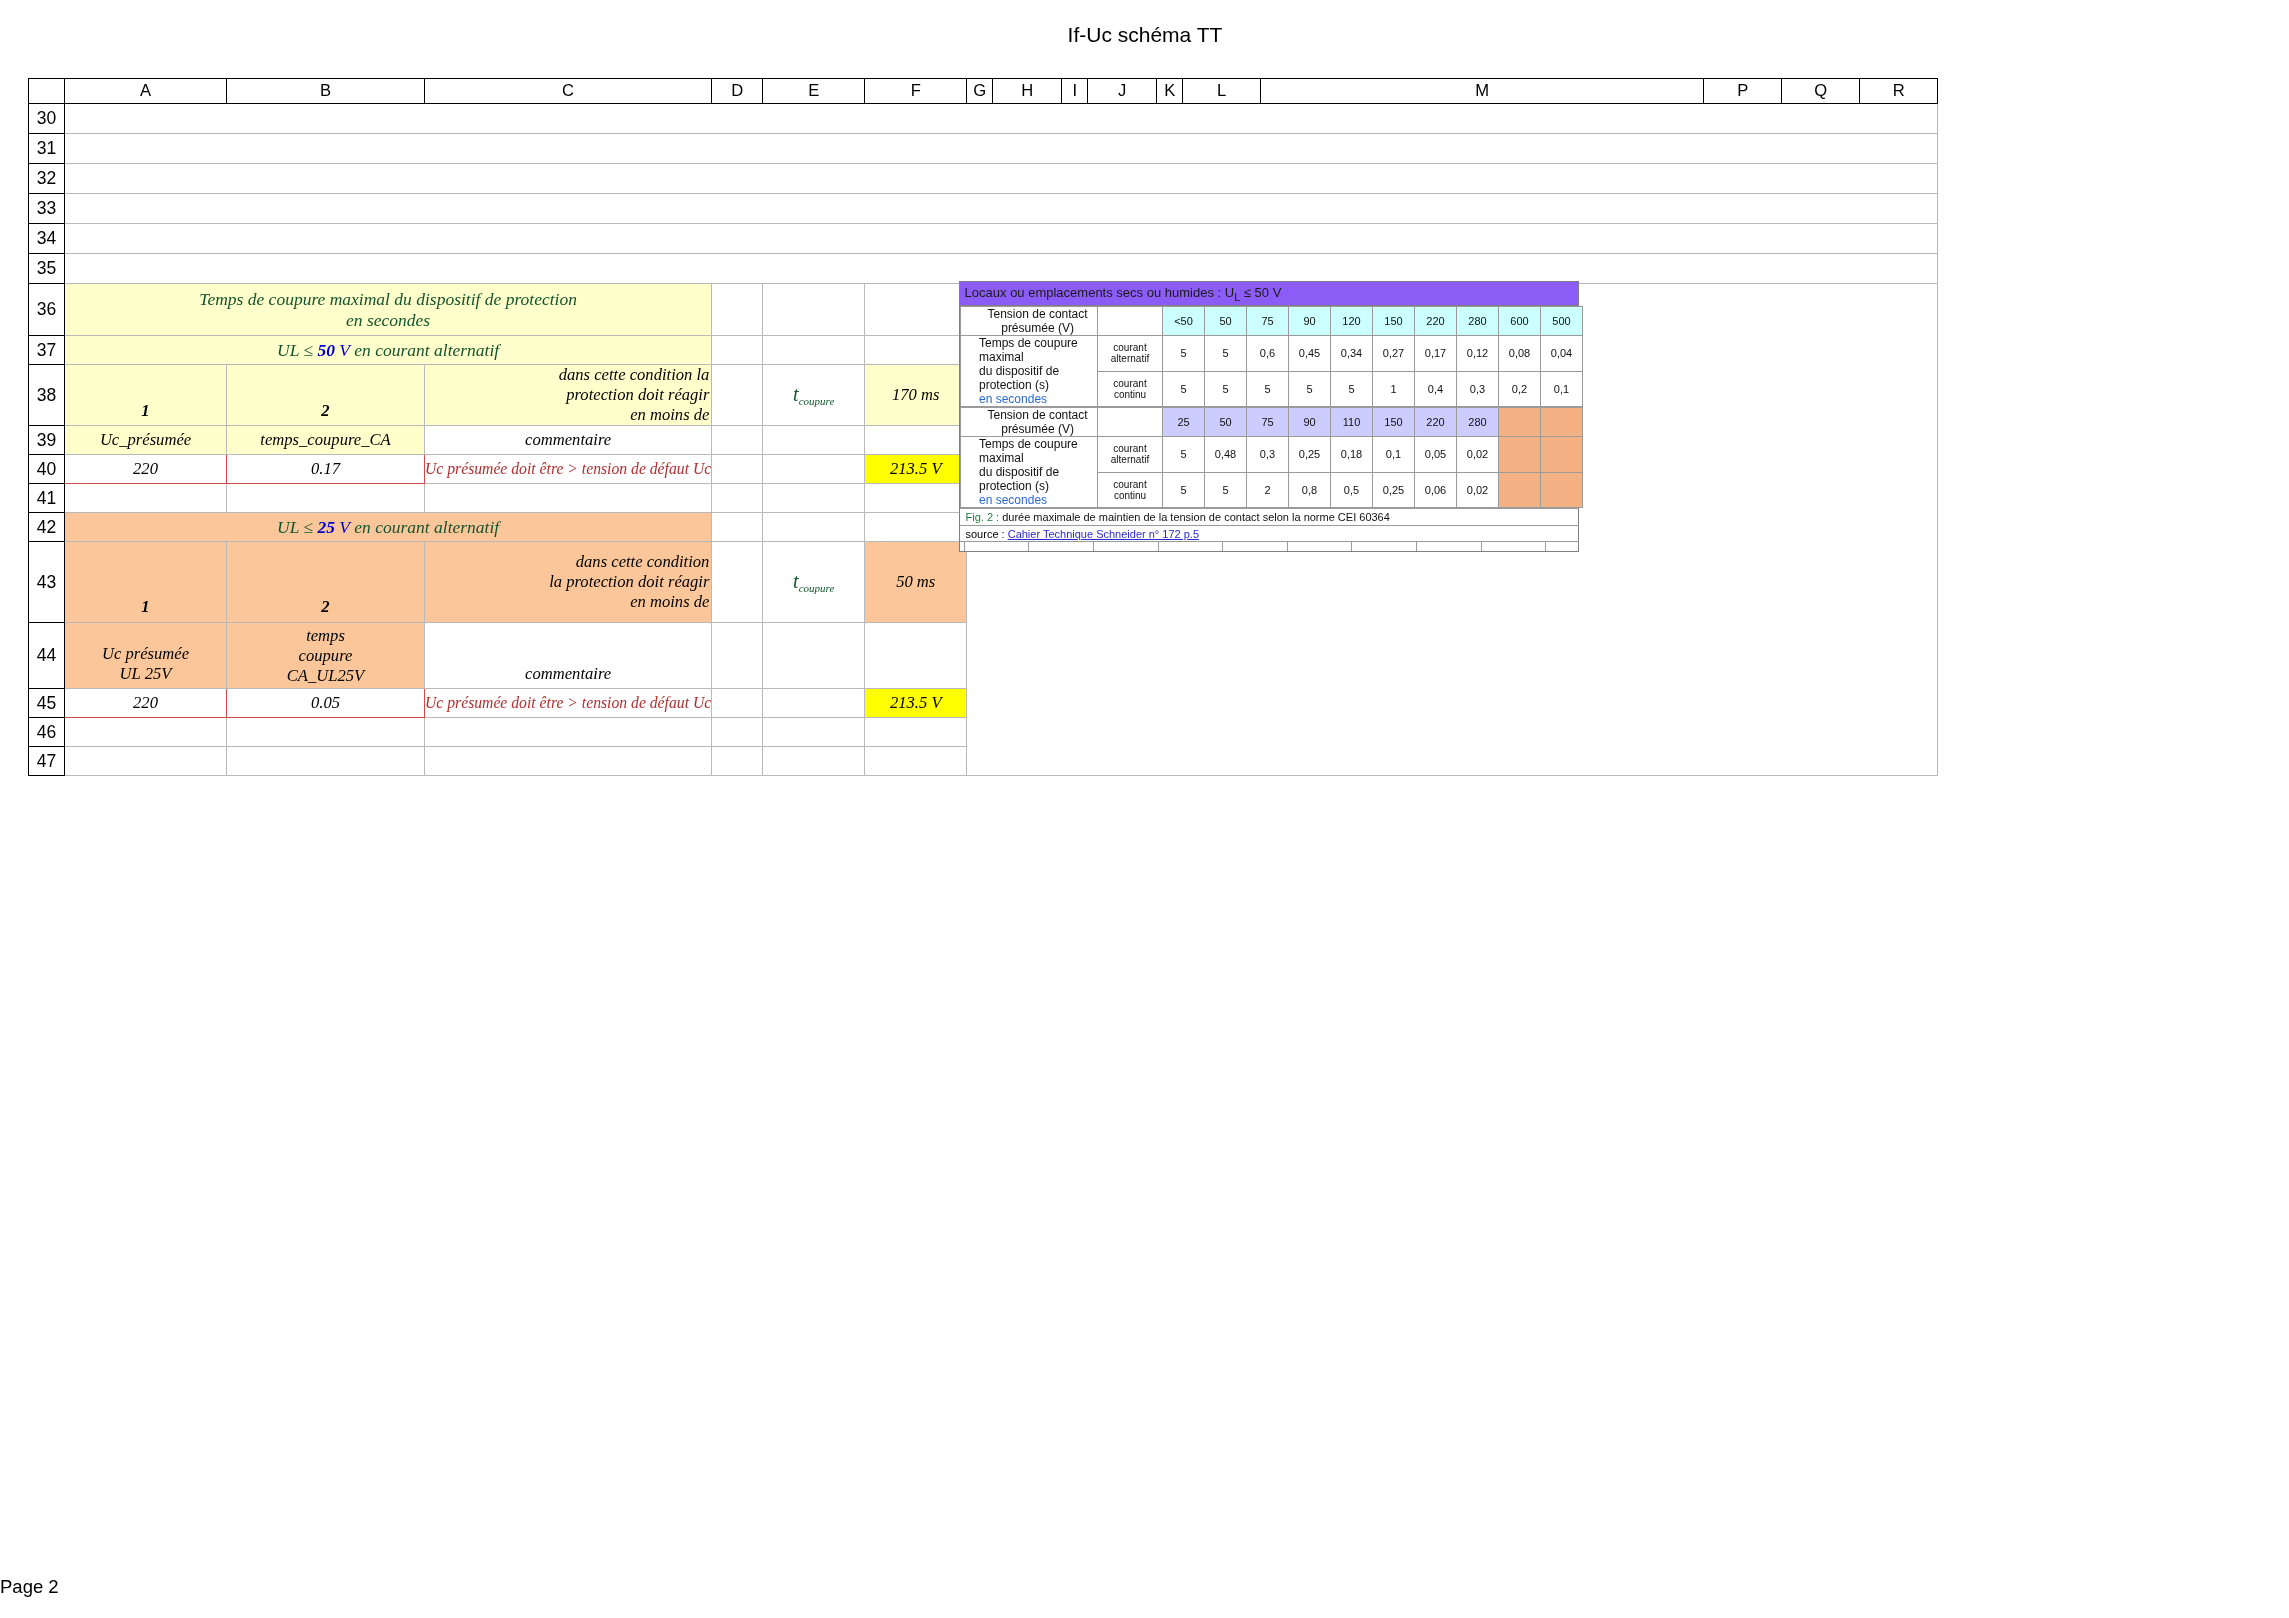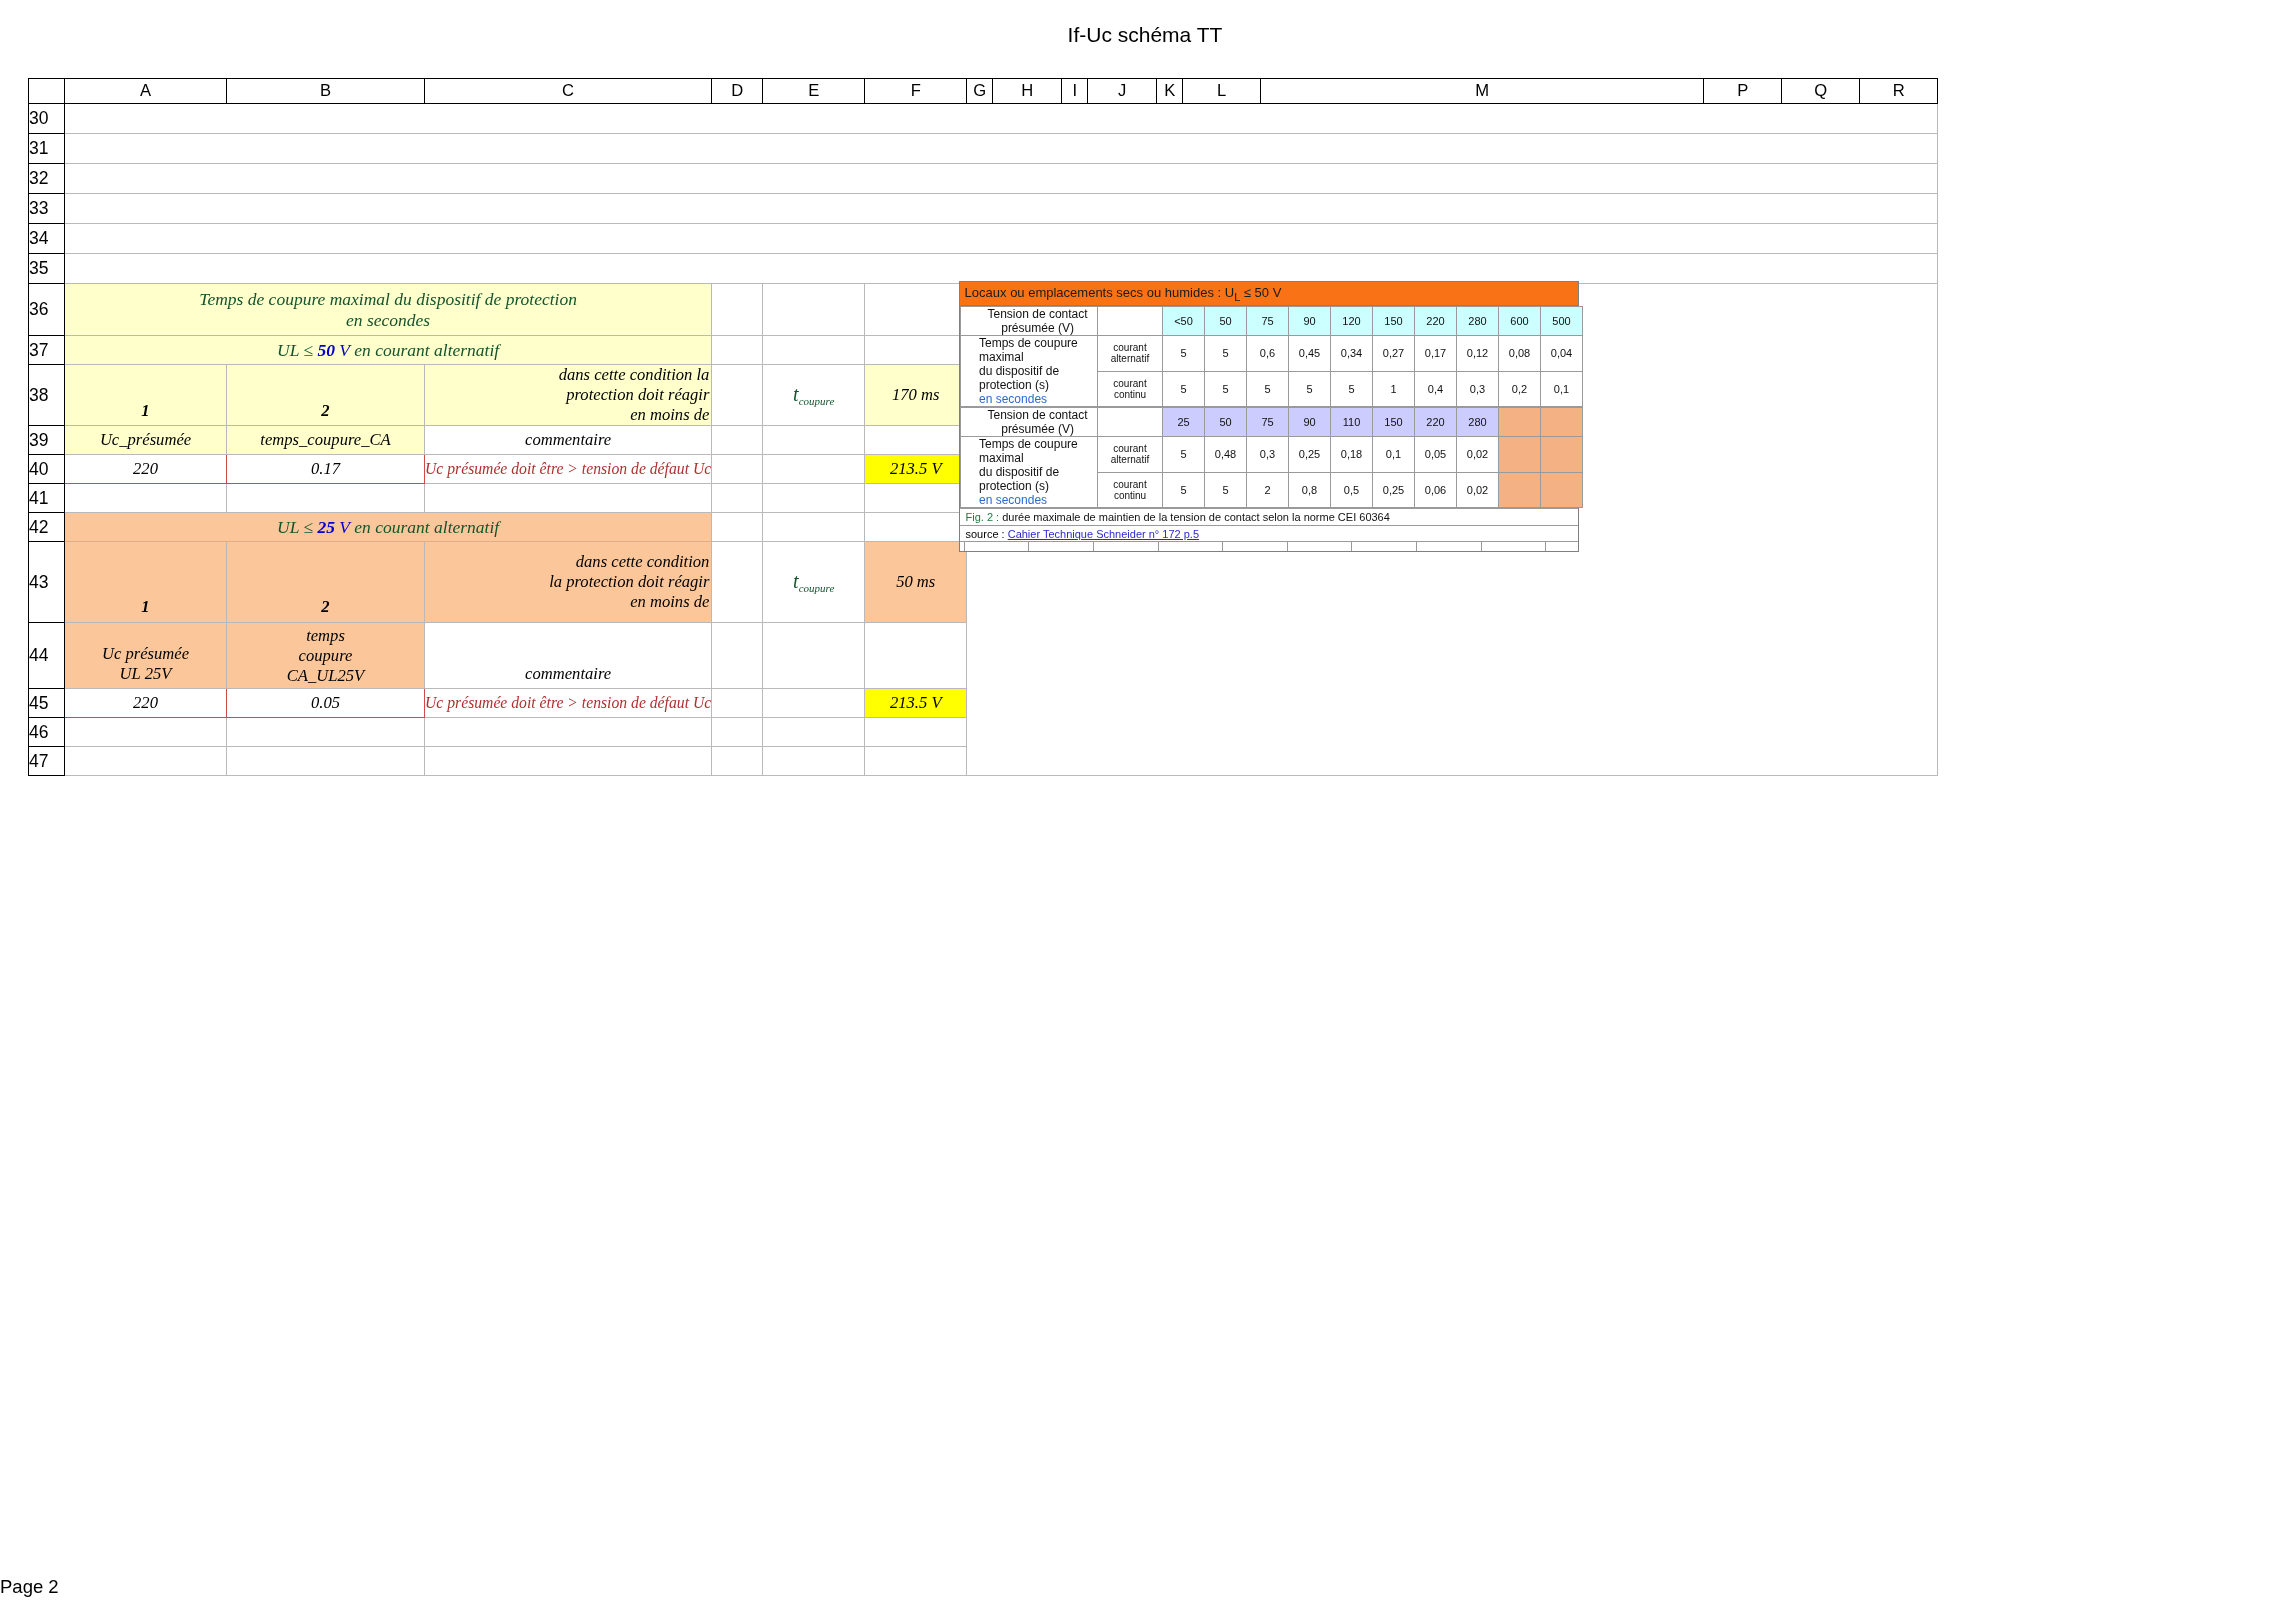--- a/index.html
+++ b/index.html
@@ -52,21 +52,21 @@
     background: #ffffff;
     border: 0.9px solid #000 !important;
     text-align: center;
     font-size: 16.6px;
     height: 24px;
     color: #000;
   }
   .row-hdr {
     background: #ffffff;
     border: 0.9px solid #000 !important;
-    text-align: left;
+    text-align: center;
     font-size: 17.5px;
     width: 35px;
     color: #000;
   }
   .cell {
     background: #ffffff;
   }
   .plain {
     border: 0.9px solid #d9d9d9;
   }
@@ -107,21 +107,21 @@
     background: #ffffff;
     font-family: "Liberation Sans", sans-serif;
     font-size: 10px;
   }
   .fig-band {
     border-bottom: 0.9px solid #7f7f7f;
     padding: 2.8px 4.6px;
     font-size: 13px;
     color: #1b1b1b;
   }
-  .fig-band.dry { background: #f97316; }
+  .fig-band.dry { background: #8b5cf6; }
   .fig-band.wet { background: #fbc79a; }
   .ftab {
     border-collapse: collapse;
     width: 100%;
     table-layout: fixed;
   }
   .ftab td {
     border: 0.9px solid #9a9a9a;
     text-align: center;
     font-size: 11px;

